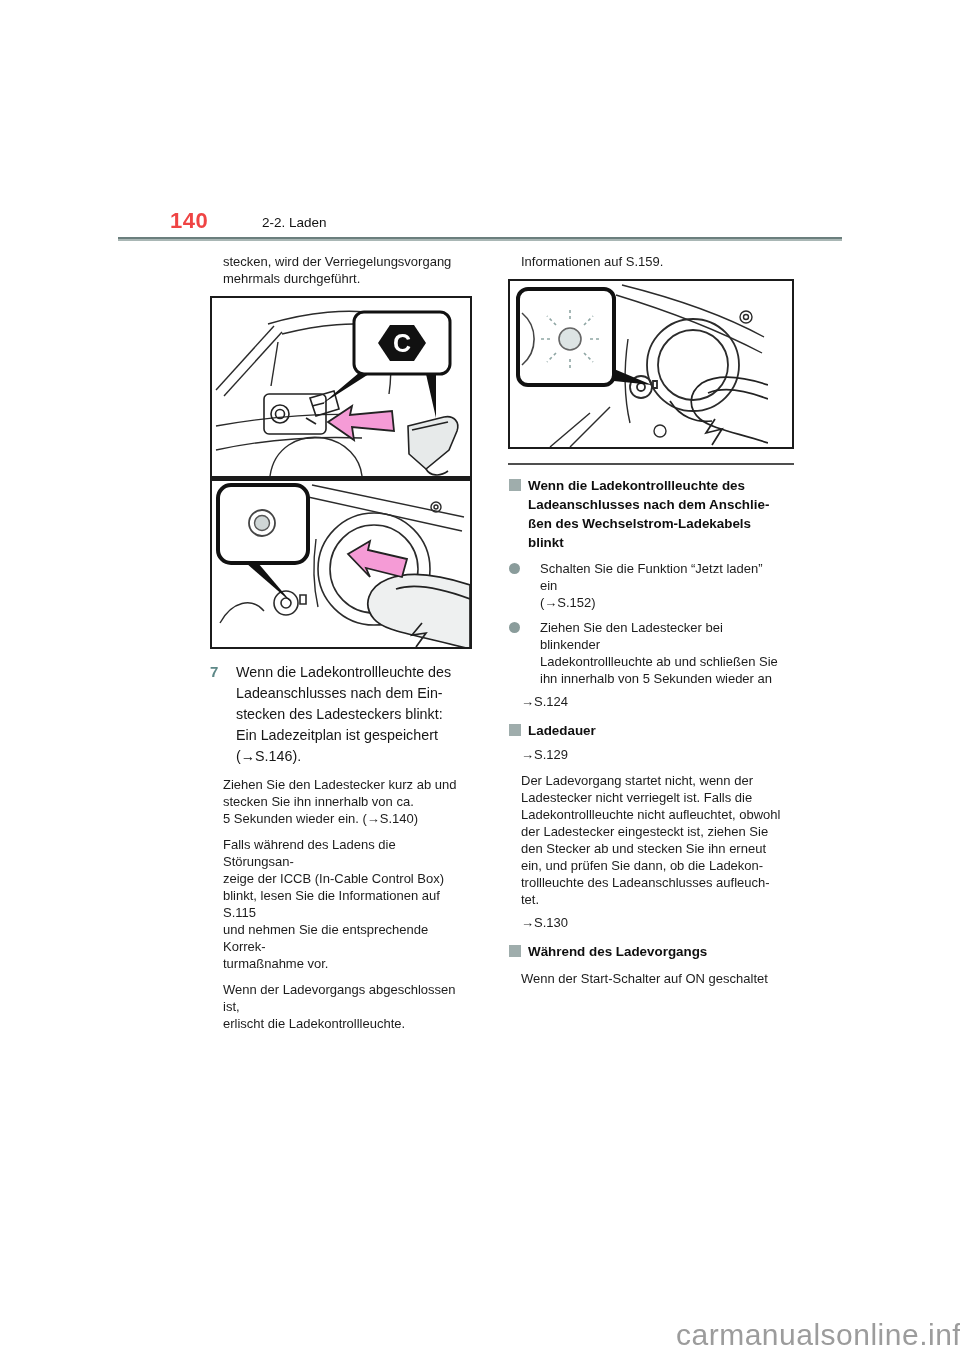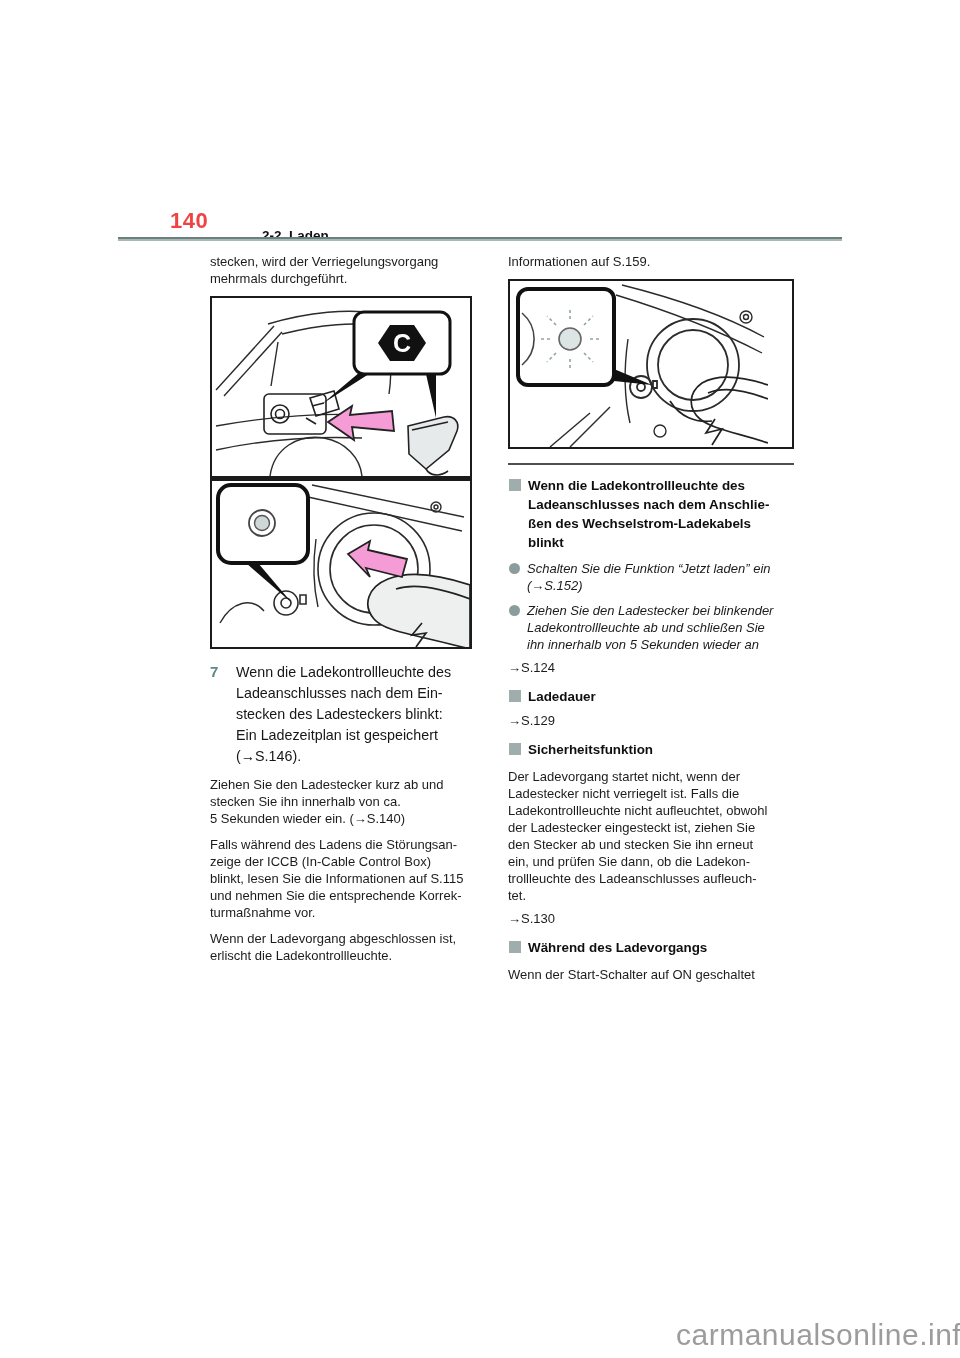--- a/index.html
+++ b/index.html
@@ -5,49 +5,49 @@
   html,body { margin:0; padding:0; }
   body {
     width:960px; height:1358px; position:relative; background:#ffffff;
     font-family:"Liberation Sans", sans-serif; color:#1c1c1c;
     -webkit-font-smoothing:antialiased;
   }
   .page { position:absolute; inset:0; overflow:hidden; }
 
   
   .pagenum { position:absolute; left:170px; top:208px; font-size:22px; font-weight:bold; color:#ef4444; letter-spacing:0.5px; }
-  .chapter { position:absolute; left:262px; top:228px; font-size:13.5px; font-weight:bold; color:#111; }
+  .chapter { position:absolute; left:262px; top:215px; font-size:13.5px; font-weight:normal; color:#111; }
   .rule { position:absolute; left:118px; top:237px; width:724px; height:2px;
           border-top:2px solid #6b7f7d; background:#a9b7b5; }
 
   
   .col { position:absolute; top:253px; }
   .col.left  { left:210px; width:262px; }
   .col.right { left:508px; width:286px; }
 
-  .para { white-space:pre-line; font-size:13px; line-height:17px; margin:9px 0 0; color:#1c1c1c; }
+  .para { white-space:pre-line; font-size:13px; line-height:17px; margin:9px 13px 0; color:#1c1c1c; }
   .para.first { margin-top:0; }
   .para.pagelink { margin-top:6px; }
 
   
   .fig { border:2px solid #1b1b1b; background:#fff; margin:9px 0 0; }
   .fig.joined { border-top-width:3px; margin-top:0; }
   .fig svg { display:block; }
 
   
   .step { display:flex; margin-top:13px; }
   .stepnum { flex:0 0 26px; font-weight:bold; font-size:15px; line-height:20px; color:#5d8887; }
   .steptext { white-space:pre-line; font-size:14.3px; line-height:21px; color:#161616; }
 
   
   .divider { border-top:2px solid #4f4f4f; margin-top:14px; }
   .sec { display:flex; margin-top:11px; }
   .sqmark { flex:0 0 12px; width:12px; height:12px; background:#9fadac; margin:3px 7px 0 1px; }
   .sec h3 { margin:0; font-size:13.4px; font-weight:bold; line-height:19px; white-space:pre-line; color:#0f0f0f; }
-  .bullet { display:flex; margin-top:8px;font-style:italic; }
+  .bullet { display:flex; margin-top:8px; }
   .dotmark { flex:0 0 11px; width:11px; height:11px; border-radius:50%; background:#8a9c9b; margin:3px 7px 0 1px; }
   .bullet .para { margin-top:0; }
 
   .watermark { position:absolute; left:676px; top:1318px; font-size:30px; color:#9c9c9c; letter-spacing:0.5px; }
 
   
   .lineart path, .lineart circle, .lineart ellipse, .lineart line, .lineart polyline, .lineart rect
     { vector-effect:non-scaling-stroke; }
 </style>
 </head>
@@ -144,21 +144,21 @@
     </div>
 
     <p class="para">Ziehen Sie den Ladestecker kurz ab und
 stecken Sie ihn innerhalb von ca.
 5 Sekunden wieder ein. (→S.140)</p>
     <p class="para">Falls während des Ladens die Störungsan-
 zeige der ICCB (In-Cable Control Box)
 blinkt, lesen Sie die Informationen auf S.115
 und nehmen Sie die entsprechende Korrek-
 turmaßnahme vor.</p>
-    <p class="para">Wenn der Ladevorgang abgeschlossen ist,
+    <p class="para">Wenn der Ladevorgangs abgeschlossen ist,
 erlischt die Ladekontrollleuchte.</p>
   </div>
 
   <div class="col right">
 
     <p class="para first">Informationen auf S.159.</p>
 
     <figure class="fig">
       <svg class="lineart" width="258" height="166" viewBox="0 0 258 166">
         <g fill="none" stroke="#2b2b2b" stroke-width="1.4">
@@ -228,24 +228,20 @@
     </div>
 
     <p class="para pagelink">→S.124</p>
 
     <div class="sec">
       <span class="sqmark"></span>
       <h3>Ladedauer</h3>
     </div>
     <p class="para pagelink">→S.129</p>
 
-    <div class="sec">
-      <span class="sqmark"></span>
-      <h3>Sicherheitsfunktion</h3>
-    </div>
     <p class="para">Der Ladevorgang startet nicht, wenn der
 Ladestecker nicht verriegelt ist. Falls die
 Ladekontrollleuchte nicht aufleuchtet, obwohl
 der Ladestecker eingesteckt ist, ziehen Sie
 den Stecker ab und stecken Sie ihn erneut
 ein, und prüfen Sie dann, ob die Ladekon-
 trollleuchte des Ladeanschlusses aufleuch-
 tet.</p>
 
     <p class="para pagelink">→S.130</p>

